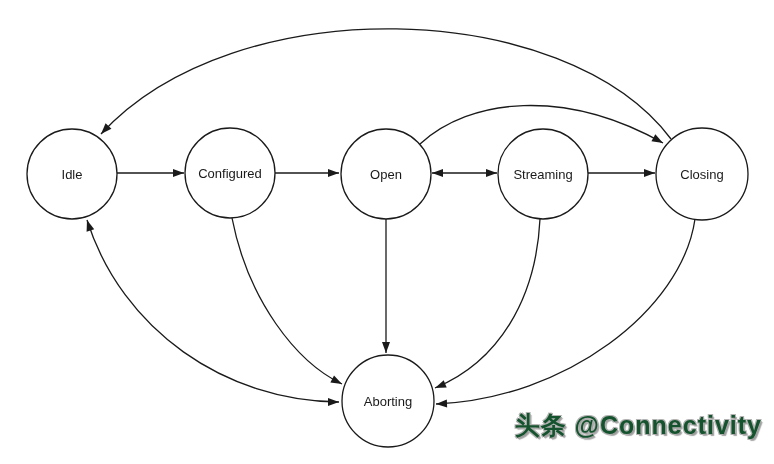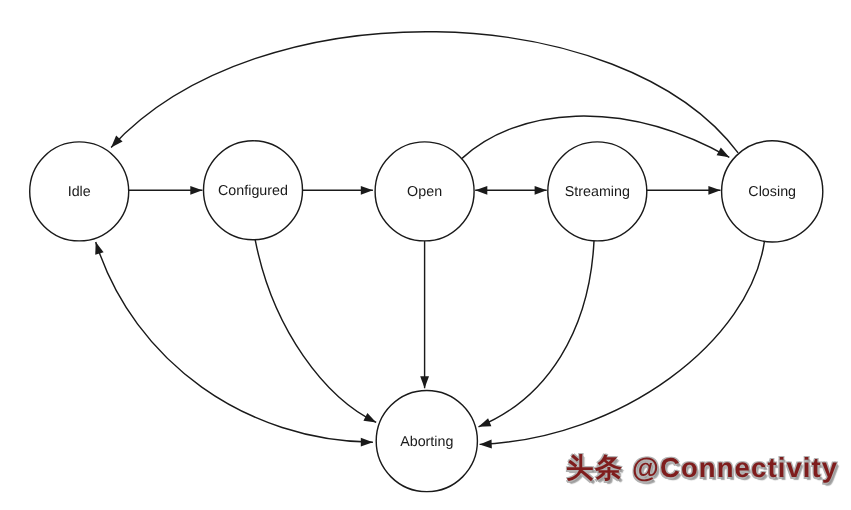--- a/index.html
+++ b/index.html
@@ -19,21 +19,21 @@
     font-family: "Liberation Sans", sans-serif;
     font-size: 13px;
   }
   .watermark {
     position: absolute;
     right: 12px;
     bottom: 6px;
     font-size: 25px;
     font-weight: bold;
     letter-spacing: 1px;
-    color: #7f1d1d;
+    color: #14532d;
     text-shadow:
       -1px -1px 0 #b2b2b2,
        1px -1px 0 #b2b2b2,
       -1px  1px 0 #b2b2b2,
        1px  1px 0 #9b9b9b,
        2px  2px 1px #a6a6a6;
     user-select: none;
   }
 </style>
 </head>

